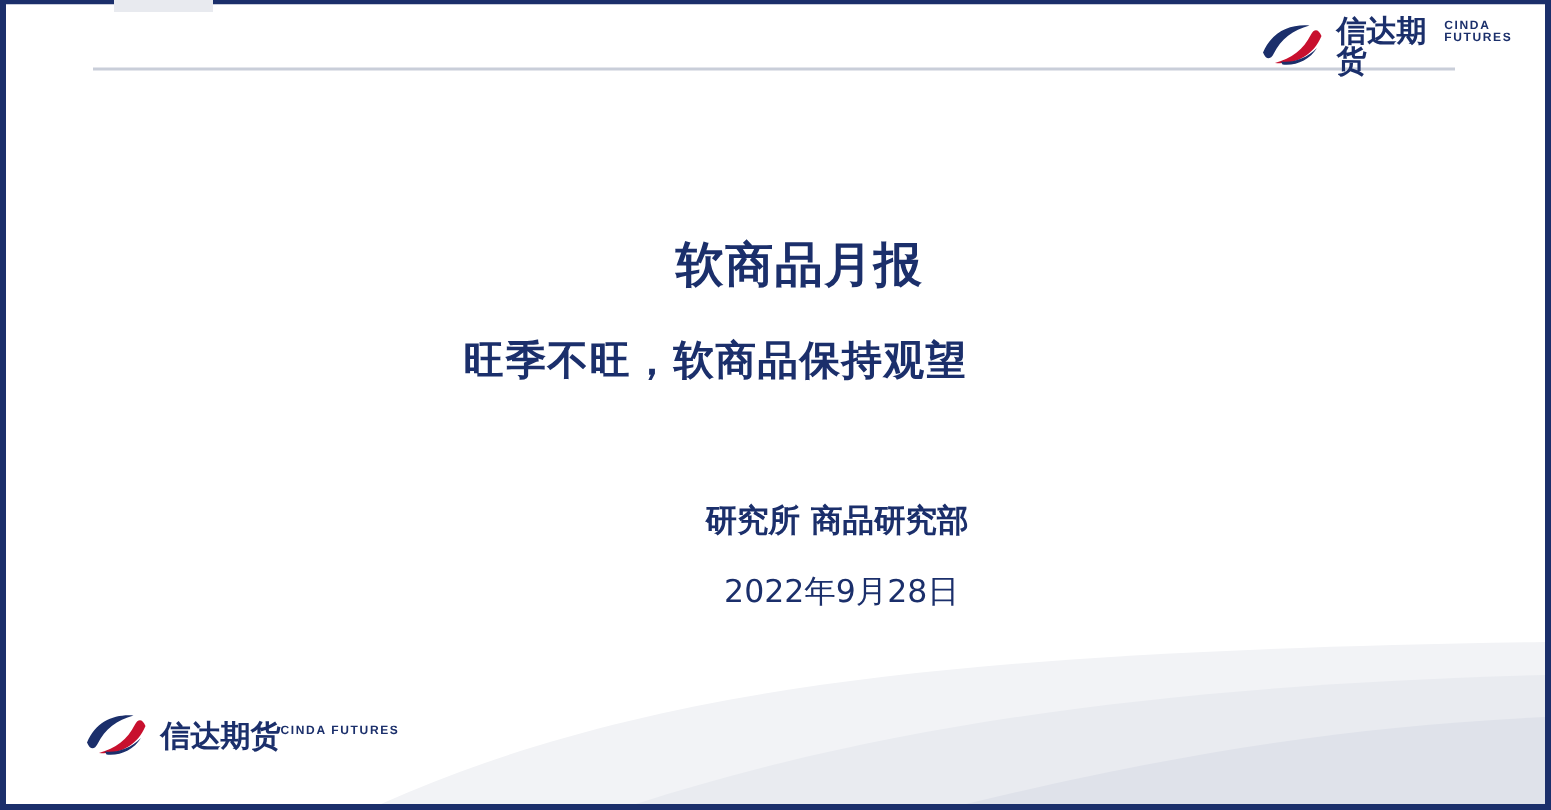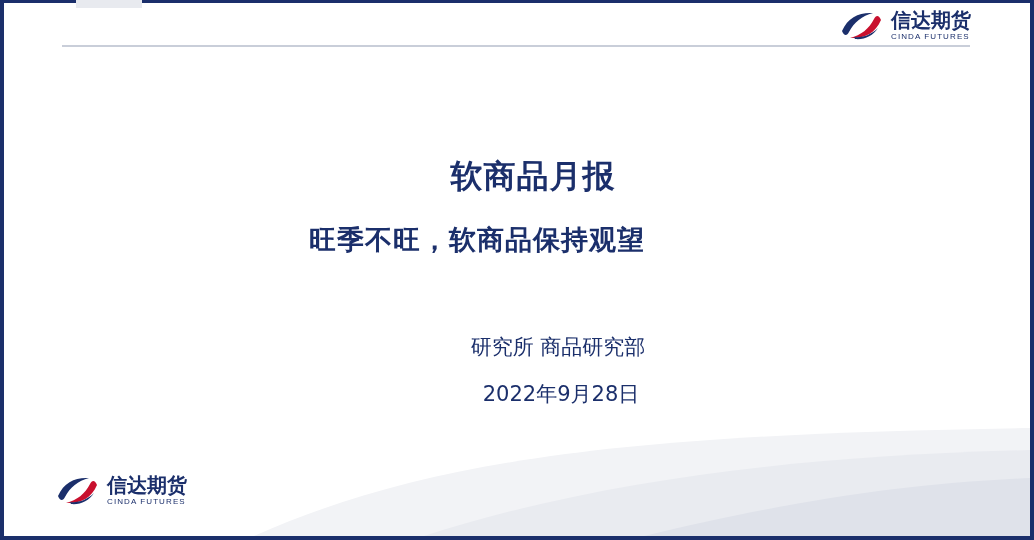--- a/index.html
+++ b/index.html
@@ -76,33 +76,33 @@
   }
   .logo-mark {
     position: relative;
     width: 44px;
     height: 30px;
     flex: none;
   }
   .logo-mark svg { display: block; }
   .logo-text {
     display: flex;
-    flex-direction: column;
+    flex-direction: row;
     line-height: 1;
   }
   .logo-cn {
     font-family: "DejaVu Sans", sans-serif;
     font-weight: bold;
     font-size: 20px;
     color: #1b2f6b;
     letter-spacing: 0px;
   }
   .logo-en {
     font-family: "Liberation Sans", sans-serif;
-    font-weight: normal;
+    font-weight: bold;
     font-size: 8px;
     color: #1b2f6b;
     letter-spacing: 1.1px;
     margin-top: 3px;
   }
   
   .main-title {
     position: absolute;
     left: 16px; top: 155px;
     width: 1034px;
@@ -128,20 +128,21 @@
   .byline {
     position: absolute;
     left: 0; top: 333px;
     width: 1034px;
     text-align: center;
     font-family: "DejaVu Sans", sans-serif;
     font-size: 21px;
     color: #1b2f6b;
     padding-left: 82px;
     box-sizing: border-box;
+    font-weight: bold;
   }
   .dateline {
     position: absolute;
     left: 0; top: 380px;
     width: 1034px;
     text-align: center;
     font-family: "DejaVu Sans", sans-serif;
     font-size: 21px;
     color: #1b2f6b;
     padding-left: 88px;

